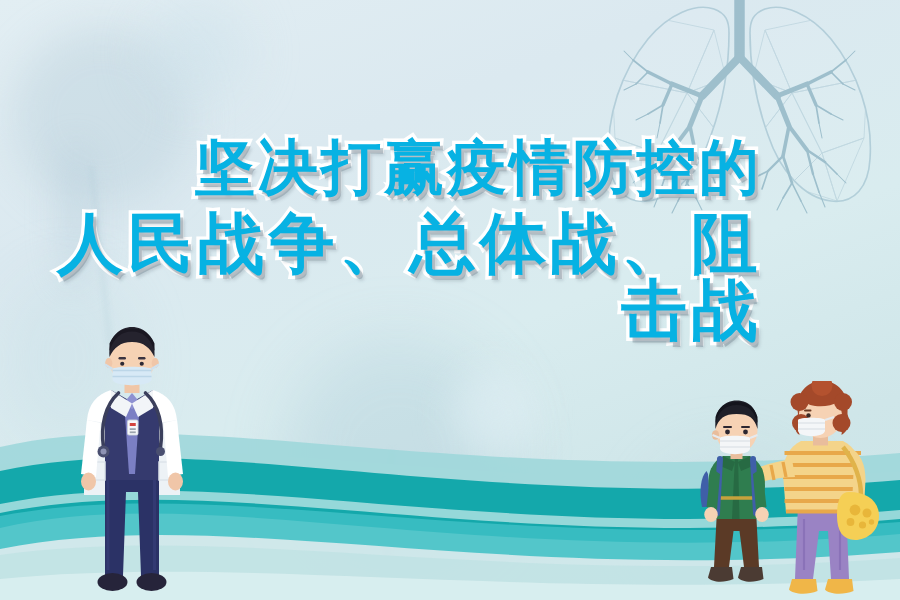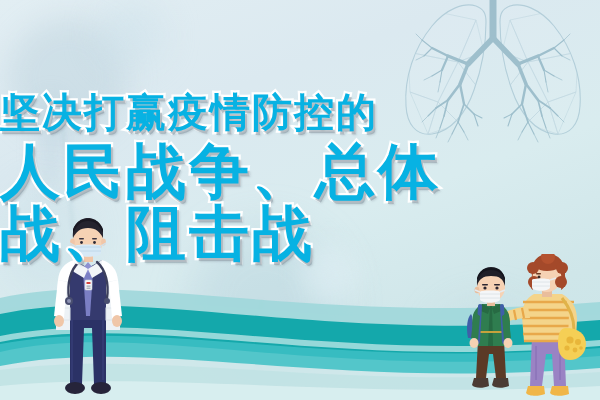--- a/index.html
+++ b/index.html
@@ -60,39 +60,39 @@
     opacity: 0.55;
     pointer-events: none;
   }
 
   
   #headline {
     position: absolute;
     left: 0;
     top: 92px;
     width: 508px;
-    text-align: left;
+    text-align: right;
     line-height: 1.04;
     z-index: 6;
     pointer-events: none;
   }
   .hl-line {
     display: block;
     color: #07b2e3;
     font-weight: 700;
     letter-spacing: 2px;
     font-family: "DejaVu Sans", "Liberation Sans", sans-serif;
     -webkit-text-stroke: 4.5px #ffffff;
     paint-order: stroke fill;
     text-shadow:
        2px 3px 0 rgba(120,135,148,0.42),
        3px 4px 2px rgba(120,135,148,0.26);
   }
   .hl-1 { font-size: 40px; }
-  .hl-2 { font-size: 60px; letter-spacing: 3px; margin-top: 6px; }
+  .hl-2 { font-size: 44px; letter-spacing: 3px; margin-top: 6px; }
 
   
   #waves {
     position: absolute;
     left: 0;
     bottom: 0;
     width: 600px;
     height: 160px;
     z-index: 2;
     pointer-events: none;

